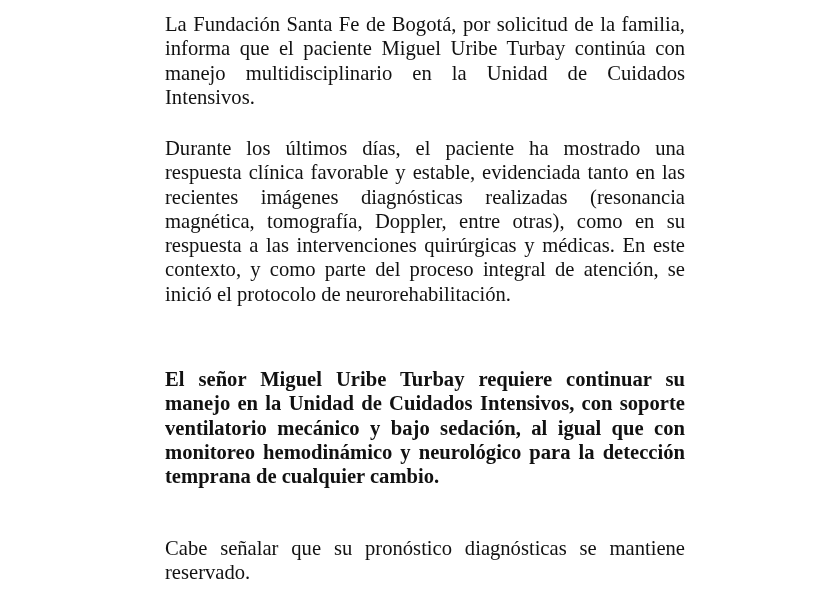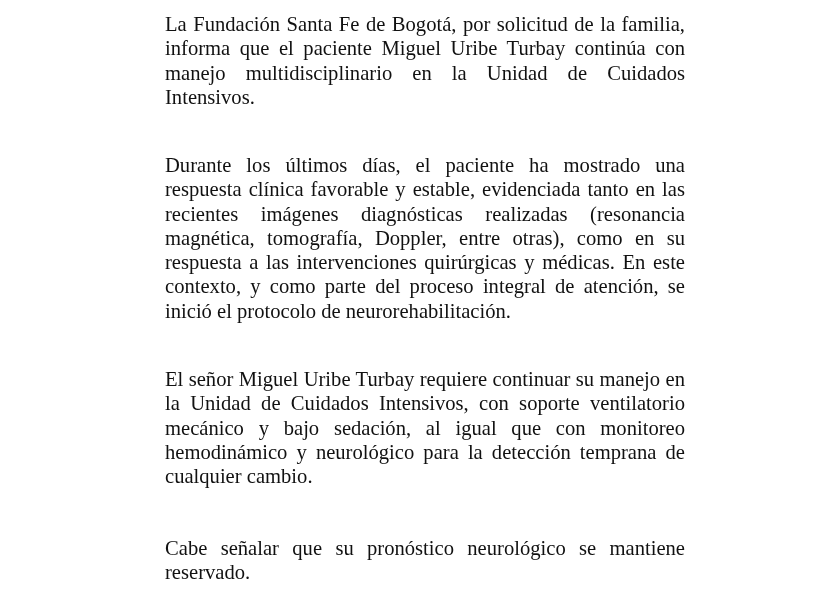--- a/index.html
+++ b/index.html
@@ -27,25 +27,25 @@
       position: absolute;
       left: 0;
       width: 520px;
       margin: 12px;
       text-align: justify;
       text-align-last: left;
       hyphens: none;
       word-spacing: 0px;
     }
     .p1 { top: 0px; }
-    .p2 { top: 141px; font-family: Liberation Serif, serif; }
-    .p3 { top: 355px; }
+    .p2 { top: 124px; font-family: Liberation Serif, serif; }
+    .p3 { top: 355px; font-weight: bold; }
     .p4 { top: 524px; }
   </style>
 </head>
 <body>
 
 <main class="doc">
   <p class="para p1">La Fundación Santa Fe de Bogotá, por solicitud de la familia, informa que el paciente Miguel Uribe Turbay continúa con manejo multidisciplinario en la Unidad de Cuidados Intensivos.</p>
   <p class="para p2">Durante los últimos días, el paciente ha mostrado una respuesta clínica favorable y estable, evidenciada tanto en las recientes imágenes diagnósticas realizadas (resonancia magnética, tomografía, Doppler, entre otras), como en su respuesta a las intervenciones quirúrgicas y médicas. En este contexto, y como parte del proceso integral de atención, se inició el protocolo de neurorehabilitación.</p>
   <p class="para p3">El señor Miguel Uribe Turbay requiere continuar su manejo en la Unidad de Cuidados Intensivos, con soporte ventilatorio mecánico y bajo sedación, al igual que con monitoreo hemodinámico y neurológico para la detección temprana de cualquier cambio.</p>
-  <p class="para p4">Cabe señalar que su pronóstico neurológico se mantiene reservado.</p>
+  <p class="para p4">Cabe señalar que su pronóstico diagnósticas se mantiene reservado.</p>
 </main>
 
 </body></html>

